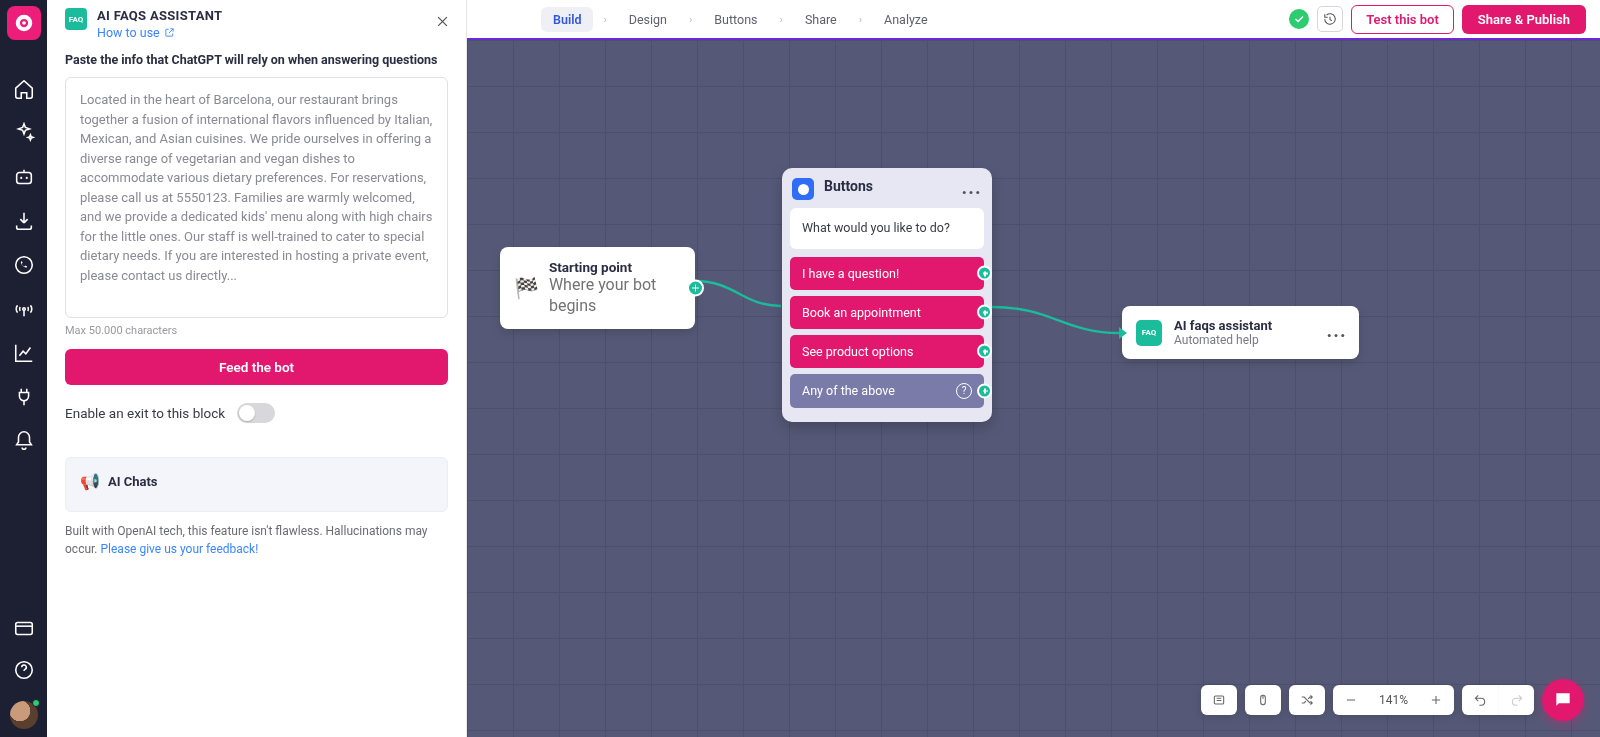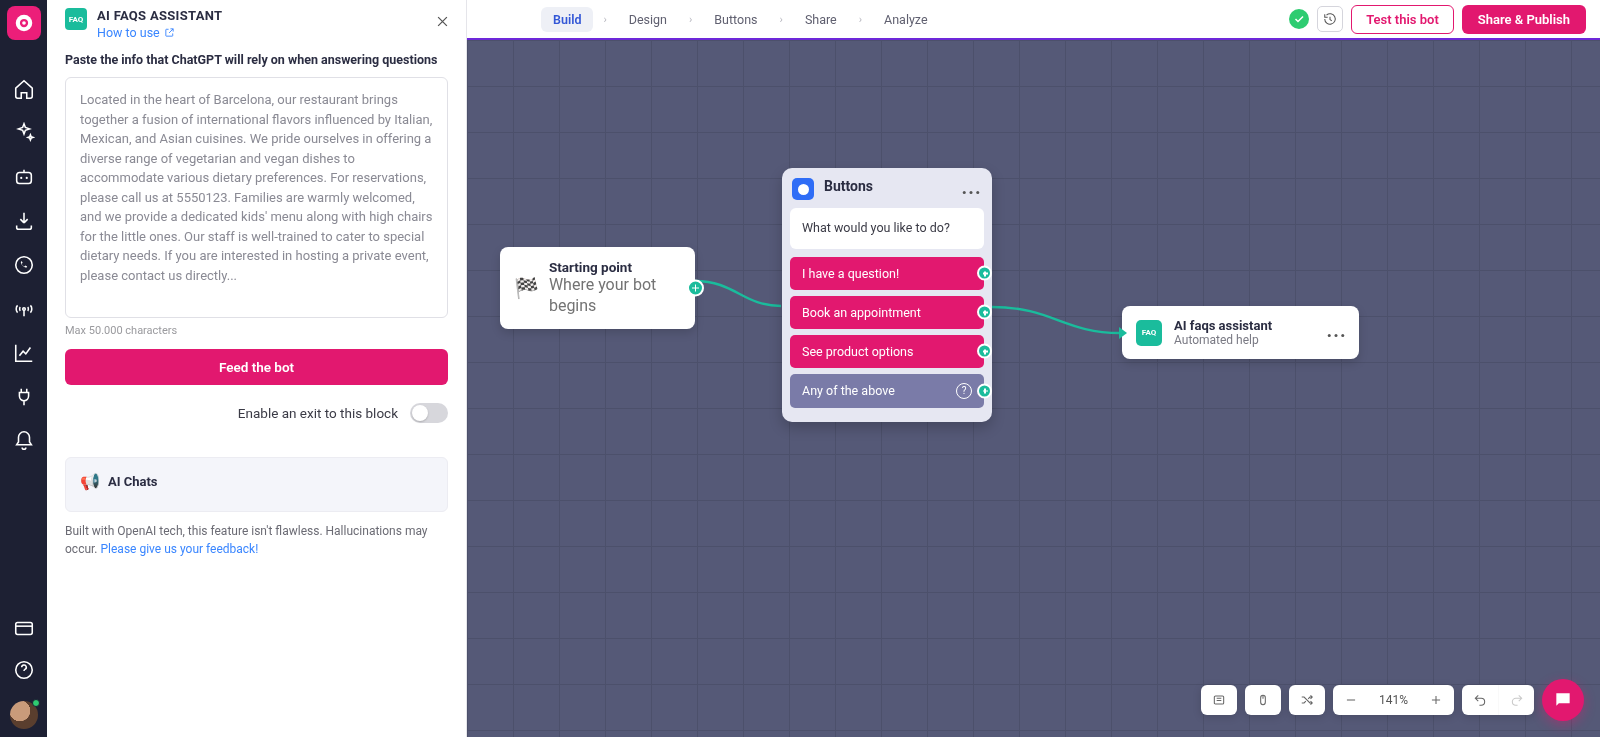--- a/index.html
+++ b/index.html
@@ -27,21 +27,21 @@
 .panel-howto { display:flex; align-items:center; gap:4px; color:#3a86ff; font-size:12.5px; margin-top:2px; cursor:pointer;}
 .panel-howto svg{ width:11px;height:11px; stroke:#3a86ff; stroke-width:2; fill:none;}
 .close-icon { cursor:pointer; color:#666; padding-top:6px;}
 .close-icon svg{ width:15px;height:15px; stroke:#555; stroke-width:2;}
 
 .panel-body { padding: 0 18px 20px 18px; display:flex; flex-direction:column;}
 .field-label { font-size:12.5px; font-weight:700; color:#2b2d42; margin-bottom:10px;}
 .textarea { width:100%; border:1px solid #e0e0e6; border-radius:6px; padding:12px 14px; font-size:13px; color:#8a8a94; line-height:1.5; resize:none;}
 .hint { font-size:11px; color:#9a9a9e; margin-top:6px;}
 .feed-btn { margin-top:12px; width:100%; background:#e2186f; color:#fff; border:none; border-radius:6px; padding:10px 0; font-size:13.5px; font-weight:600; cursor:pointer;}
-.exit-row { display:flex; align-items:center; gap:12px; margin-top:18px;justify-content:flex-end;}
+.exit-row { display:flex; align-items:center; gap:12px; margin-top:18px;}
 .exit-label { font-size:13.5px; color:#3b3b46;}
 .toggle { width:38px; height:20px; background:#d7d7dc; border-radius:20px; position:relative; cursor:pointer;}
 .toggle::after{ content:""; position:absolute; left:2px; top:2px; width:16px; height:16px; background:#fff; border-radius:50%; box-shadow:0 1px 2px rgba(0,0,0,.2);}
 
 .info-card { margin-top:34px; background:#f4f5fa; border:1px solid #ececf2; border-radius:6px; padding:14px 14px 12px;}
 .info-title-row { display:flex; align-items:center; gap:8px; margin-bottom:8px;}
 .info-title { font-size:13px; font-weight:700; color:#2b2d42;}
 .info-body { font-size:11.5px; color:#6b6b74; line-height:1.5;}
 .footer-note { font-size:12px; color:#6b6b74; line-height:1.55; margin-top:10px;}
 .footer-note a{ color:#3a86ff; text-decoration:none;}

